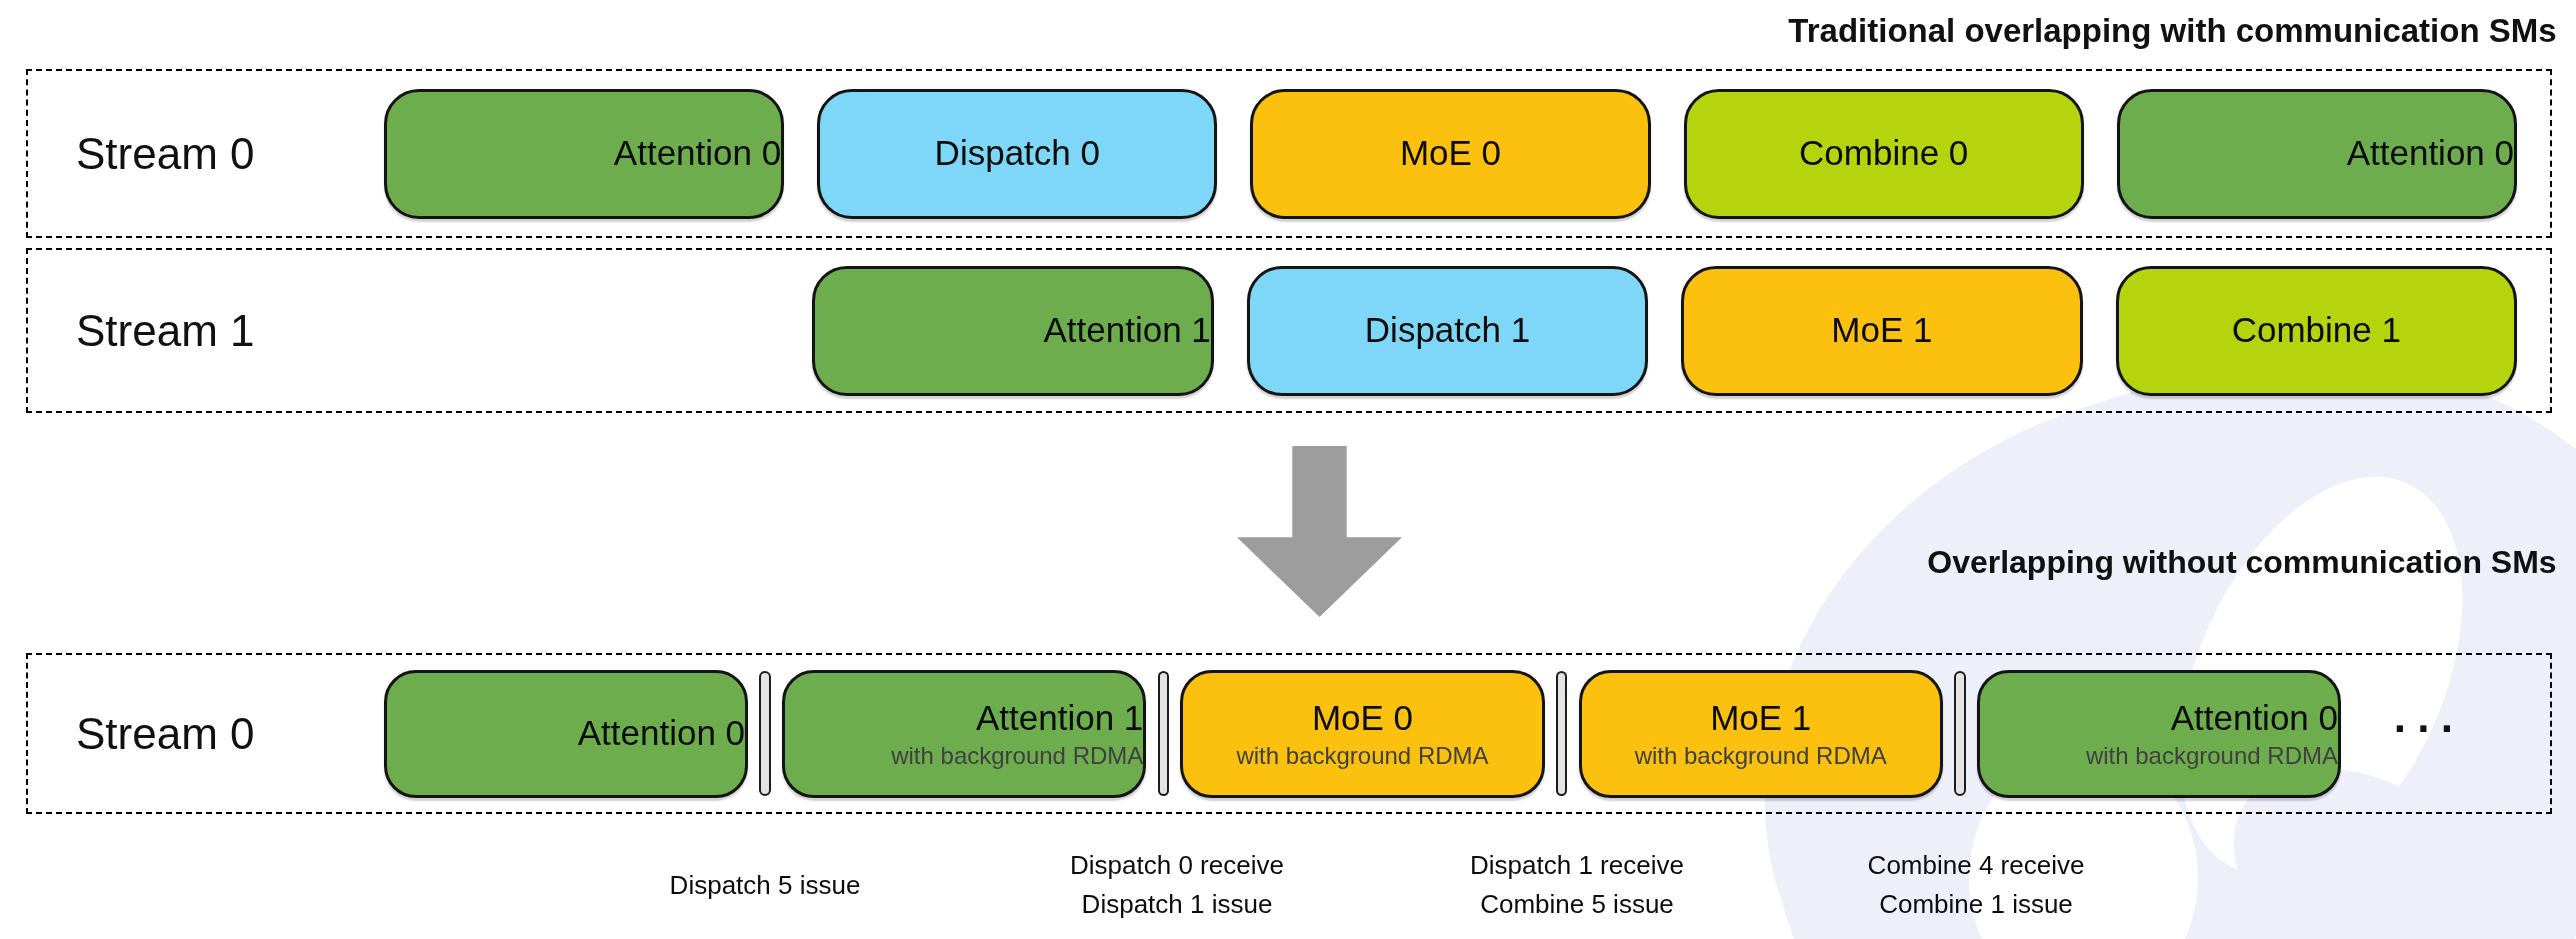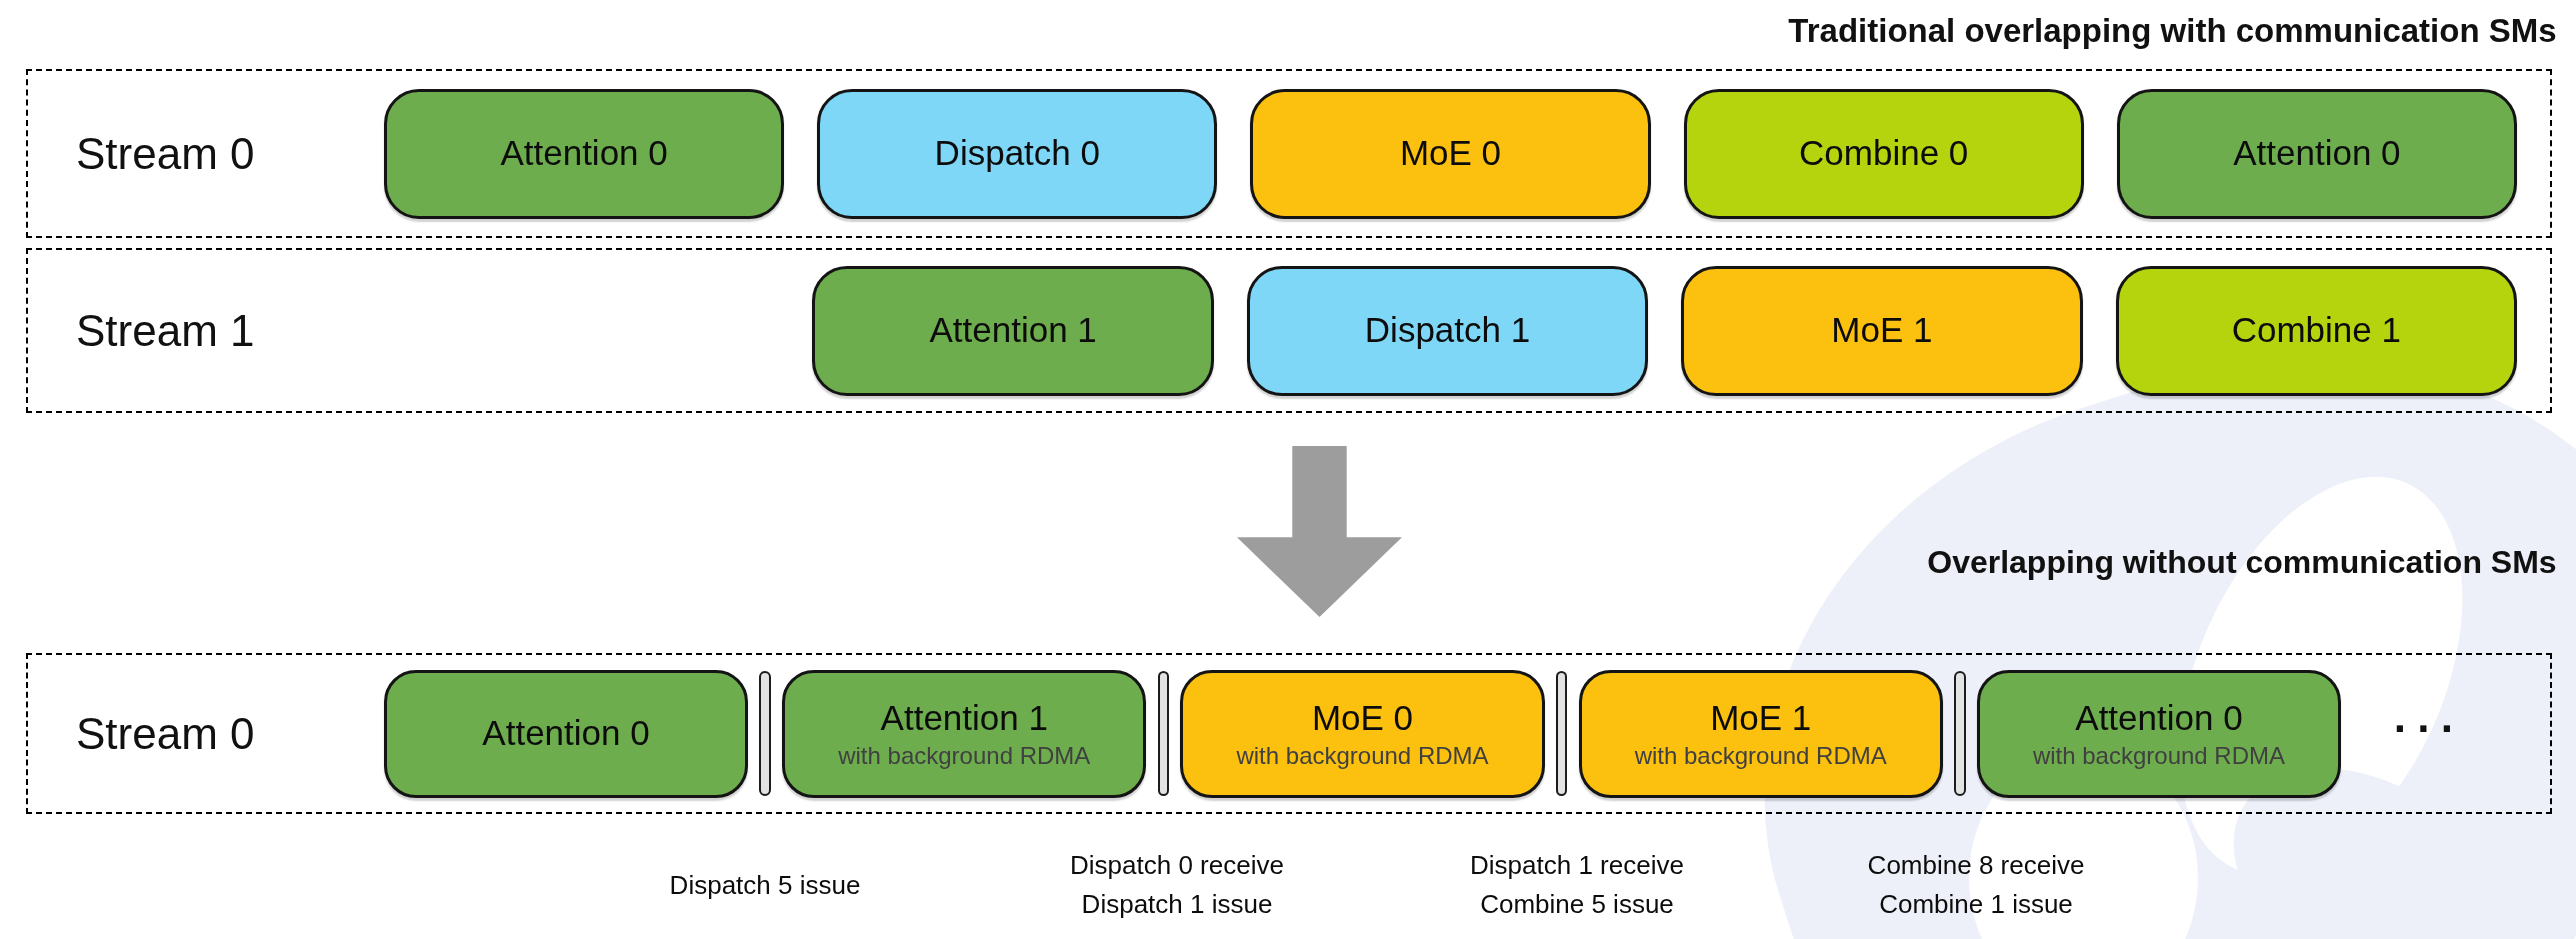--- a/index.html
+++ b/index.html
@@ -54,21 +54,21 @@
     flex:1;height:130px;
     border:3.5px solid #141414;border-radius:35px;
     box-sizing:border-box;
     display:flex;flex-direction:column;align-items:center;justify-content:center;
     text-align:center;
     box-shadow:0 2.6px 1.8px rgba(0,0,0,0.18);
   }
   .row-3 .task-box{height:128px;border-radius:32px;}
   .task-box .box-label{font-size:35px;font-weight:400;color:#0c0c0c;line-height:1.1;}
   .task-box .box-sublabel{font-size:24px;font-weight:400;color:#404040;margin-top:5.3px;line-height:1.05;}
-  .fill-attention{background:var(--c-attention,#6dad4e);}
+  .fill-attention{background:var(--c-attention,#6dad4e);align-items:flex-end;}
   .fill-dispatch{background:var(--c-dispatch,#7fd7f7);}
   .fill-moe{background:var(--c-moe,#fcc00e);}
   .fill-combine{background:var(--c-combine,#b5d40e);align-items:center;}
   
   .comm-separator{
     flex:0 0 11.4px;height:125px;
     margin:0 11.4px;
     background:var(--c-separator_fill,#e3e3e3);
     border:2.6px solid #1c1c1c;border-radius:8.8px;
     box-sizing:border-box;
@@ -190,19 +190,19 @@
     </div>
     <div class="annotation ann-2">
       <div>Dispatch 0 receive</div>
       <div>Dispatch 1 issue</div>
     </div>
     <div class="annotation ann-3">
       <div>Dispatch 1 receive</div>
       <div>Combine 5 issue</div>
     </div>
     <div class="annotation ann-4">
-      <div>Combine 8 receive</div>
+      <div>Combine 4 receive</div>
       <div>Combine 1 issue</div>
     </div>
 
   </div>
 </div>
 
 
 </body></html>

